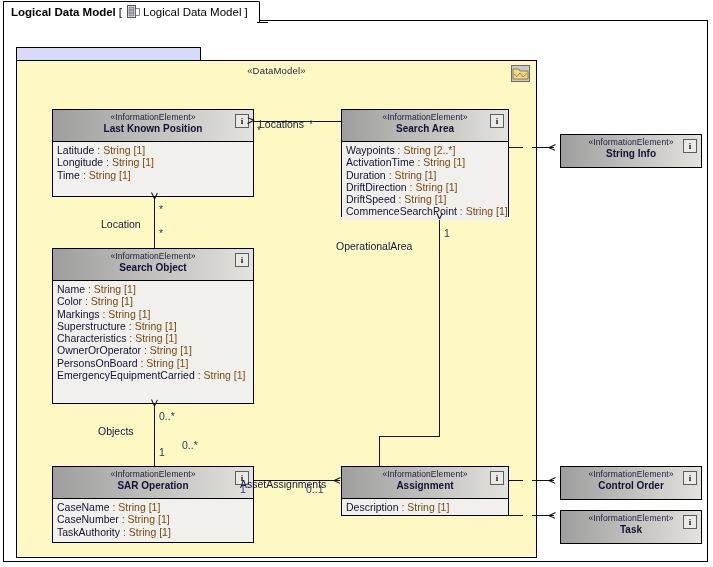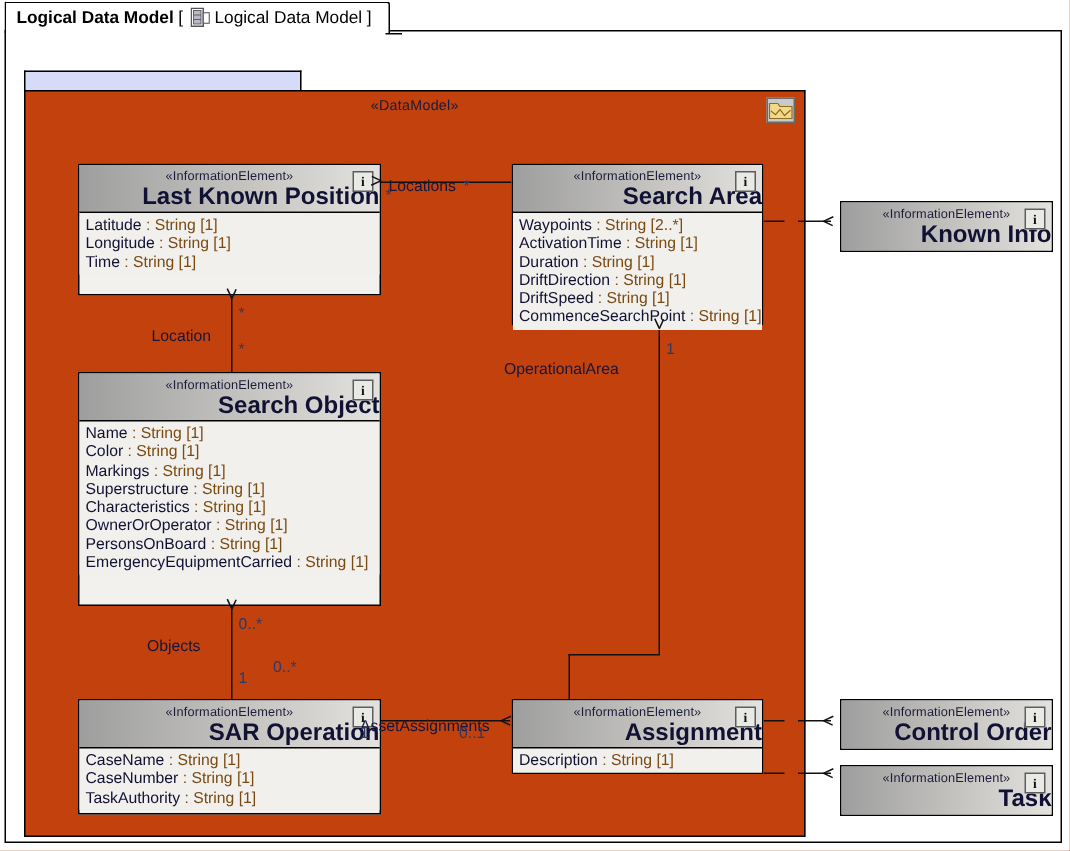--- a/index.html
+++ b/index.html
@@ -81,21 +81,21 @@
     width: 185px; height: 14px;
     background: #d6dcf8;
     border: 1px solid #000;
     box-sizing: border-box;
     border-bottom: none;
   }
   #package-body {
     position: absolute;
     left: 0; top: 13px;
     width: 521px; height: 498px;
-    background: #c2410c;
+    background: #fef9c3;
     border: 1px solid #000;
     box-sizing: border-box;
   }
   #package-stereotype {
     position: absolute;
     left: 0; right: 0; top: 4px;
     text-align: center;
     font-size: 9.5px;
     color: #1b1b3a;
     letter-spacing: 0.2px;
@@ -137,22 +137,22 @@
     position: absolute;
     left: 0; right: 0; top: 2px;
     text-align: center;
     font-size: 8.5px;
     color: #1b1b3a;
     letter-spacing: 0.1px;
   }
   .cls-name {
     position: absolute;
     left: 0; right: 0; top: 13px;
-    text-align: right;
-    font-size: 16px;
+    text-align: center;
+    font-size: 10px;
     font-weight: bold;
     color: #111133;
     white-space: nowrap;
   }
   .info-icon {
     position: absolute;
     right: 4px; top: 4px;
     width: 14px; height: 14px;
     background: #e9e9e6;
     border: 1px solid #5d5d5d;
@@ -389,21 +389,21 @@
       <div class="info-icon">i</div>
     </div>
     <div class="cls-attrs">
       <div class="attr"><span class="an">Description</span> <span>: String [1]</span></div>
     </div>
   </div>
 
   <div class="clsbox" style="left:556px; top:113px; width:142px; height:34px;">
     <div class="cls-header noborder">
       <div class="cls-stereo">«InformationElement»</div>
-      <div class="cls-name">Known Info</div>
+      <div class="cls-name">String Info</div>
       <div class="info-icon">i</div>
     </div>
   </div>
 
   <div class="clsbox" style="left:556px; top:445px; width:142px; height:34px;">
     <div class="cls-header noborder">
       <div class="cls-stereo">«InformationElement»</div>
       <div class="cls-name">Control Order</div>
       <div class="info-icon">i</div>
     </div>

